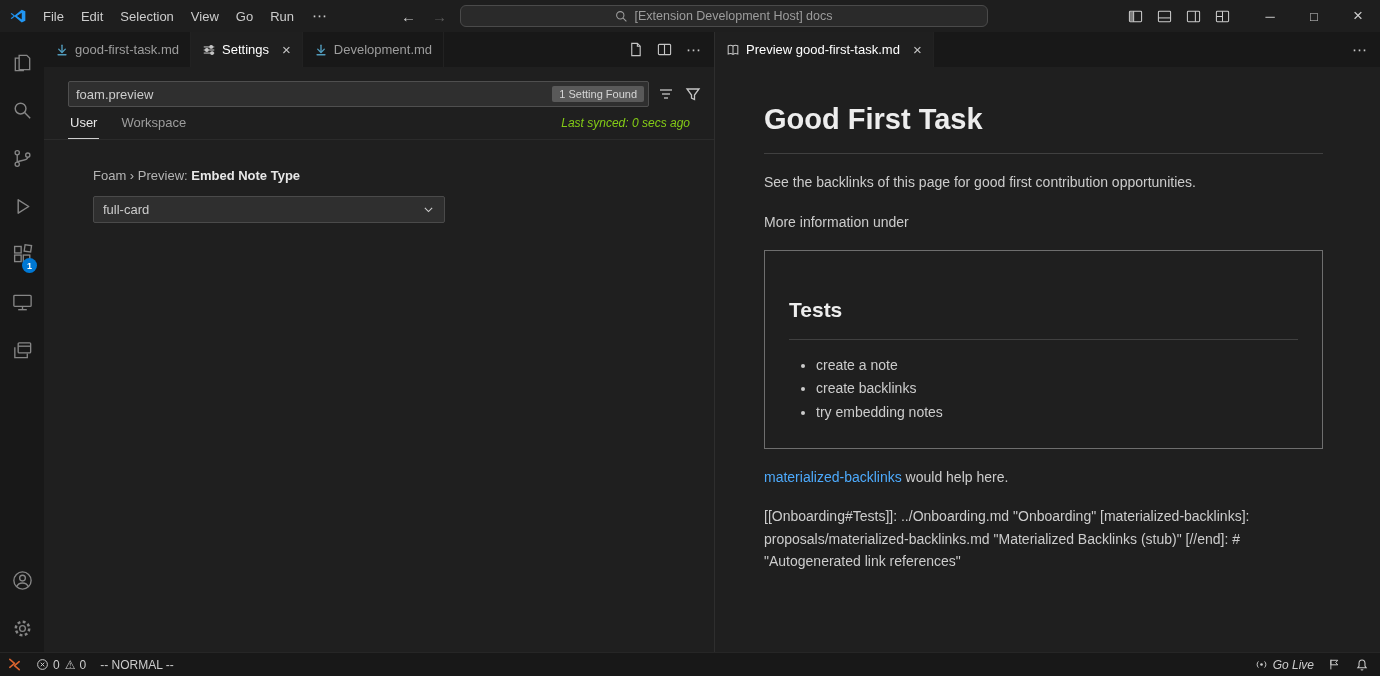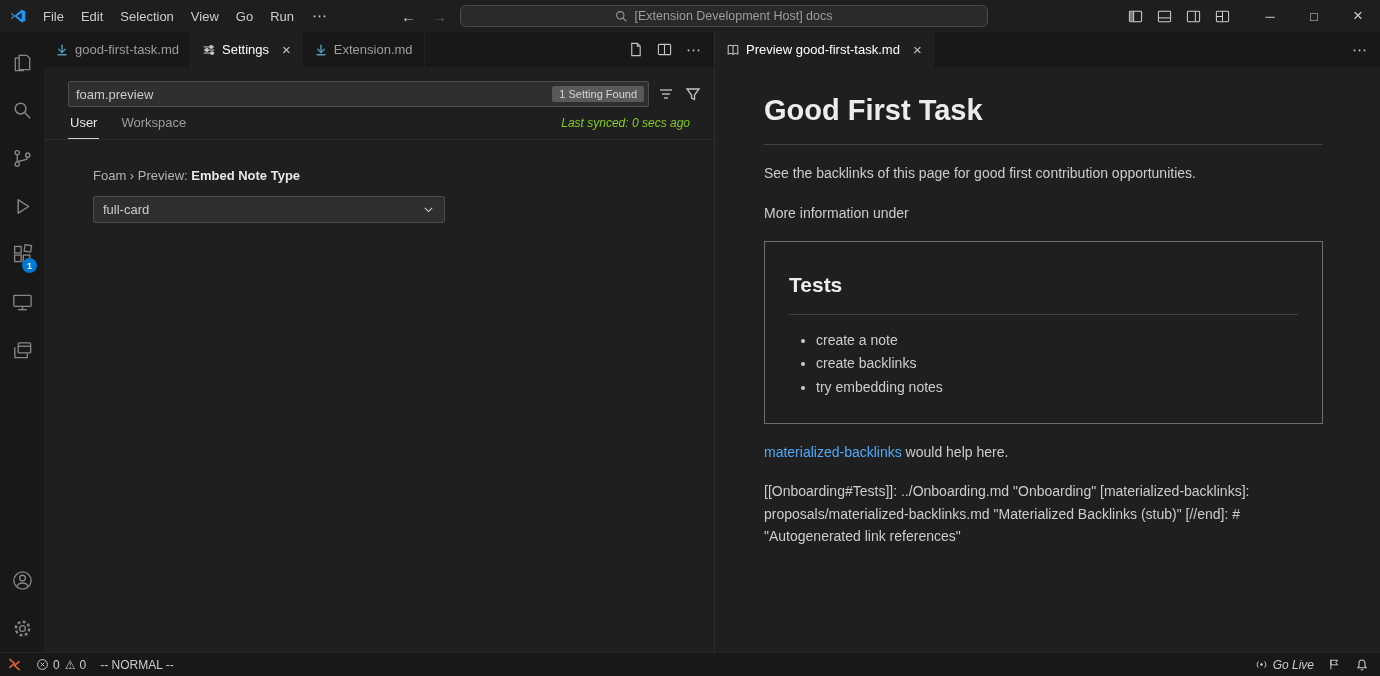--- a/index.html
+++ b/index.html
@@ -52,23 +52,23 @@
   .scope-tab { font-size:13px; color:#9d9d9d; padding:0 2px 8px; margin-right:20px; border-bottom:1px solid transparent; }
   .scope-tab.active { color:#e7e7e7; border-bottom-color:#cfcfcf; }
   .last-synced { margin-left:auto; font-size:12px; color:#84cc16; padding-bottom:9px;font-style:italic; }
   .setting-item { padding:28px 24px 0 49px; }
   .setting-label { font-size:13px; color:#b4b4b4; }
   .setting-name { font-weight:bold; color:#e7e7e7; }
   .setting-select { margin-top:13px; width:352px; height:27px; background:#2f2f2f; border:1px solid #4a4a4a; border-radius:2px; color:#cccccc; font-size:13px; display:flex; align-items:center; justify-content:space-between; padding:0 9px; }
 
   
   .preview-body { flex:1; overflow:hidden; padding:17px 57px 0 49px; font-size:14px; line-height:1.6; color:#cccccc; }
-  .md-h1 { font-size:29px; font-weight:600; color:#ededed; padding-bottom:11px; border-bottom:1px solid #404040; margin-top:3px; }
+  .md-h1 { font-size:29px; font-weight:600; color:#ededed; padding-bottom:11px; border-bottom:1px solid #404040; margin-top:12px; }
   .md-p { margin-top:17px; }
-  .note-card { border:1px solid #6e6e6e; margin-top:17px; padding:4px 24px 24px; }
+  .note-card { border:1px solid #6e6e6e; margin-top:17px; padding:20px 24px 24px; }
   .md-h2 { font-size:21px; font-weight:600; color:#ededed; margin-top:22px; padding-bottom:12px; border-bottom:1px solid #404040; }
   .note-card ul { margin-top:14px; padding-left:27px; }
   .note-card li { margin:1px 0; }
   .md-link { color:#4daafc; text-decoration:none; cursor:pointer; }
   .md-refs { margin-top:17px; }
 
   
   .statusbar { height:24px; flex:0 0 24px; background:#181818; border-top:1px solid #262626; display:flex; align-items:center; font-size:12px; color:#cccccc; }
   .sb-item { height:100%; display:flex; align-items:center; gap:5px; padding:0 7px; white-space:nowrap; }
   .sb-group { display:flex; align-items:center; gap:4px; }
@@ -227,21 +227,21 @@
               </svg>
             <span>Settings</span>
             <span class="tab-close">×</span>
           </div>
           <div class="tab">
             <svg width="14" height="14" viewBox="0 0 16 16" fill="none" stroke="#519aba" stroke-width="1.6" stroke-linecap="round" stroke-linejoin="round">
                 <line x1="8" y1="2.5" x2="8" y2="10.5"></line>
                 <path d="M4.2 7 L8 10.8 L11.8 7"></path>
                 <line x1="3.5" y1="13.5" x2="12.5" y2="13.5"></line>
               </svg>
-            <span>Extension.md</span>
+            <span>Development.md</span>
           </div>
           <div class="tab-actions">
             <svg width="15" height="15" viewBox="0 0 16 16" fill="none" stroke="#c5c5c5" stroke-width="1.2">
                 <path d="M4 1.5 h6 l3 3 v10 h-9 z"></path>
                 <path d="M10 1.5 v3 h3"></path>
               </svg>
             <svg width="15" height="15" viewBox="0 0 16 16" fill="none" stroke="#c5c5c5" stroke-width="1.2">
                 <rect x="1.5" y="2.5" width="13" height="11" rx="1"></rect>
                 <line x1="8" y1="2.5" x2="8" y2="13.5"></line>
               </svg>

